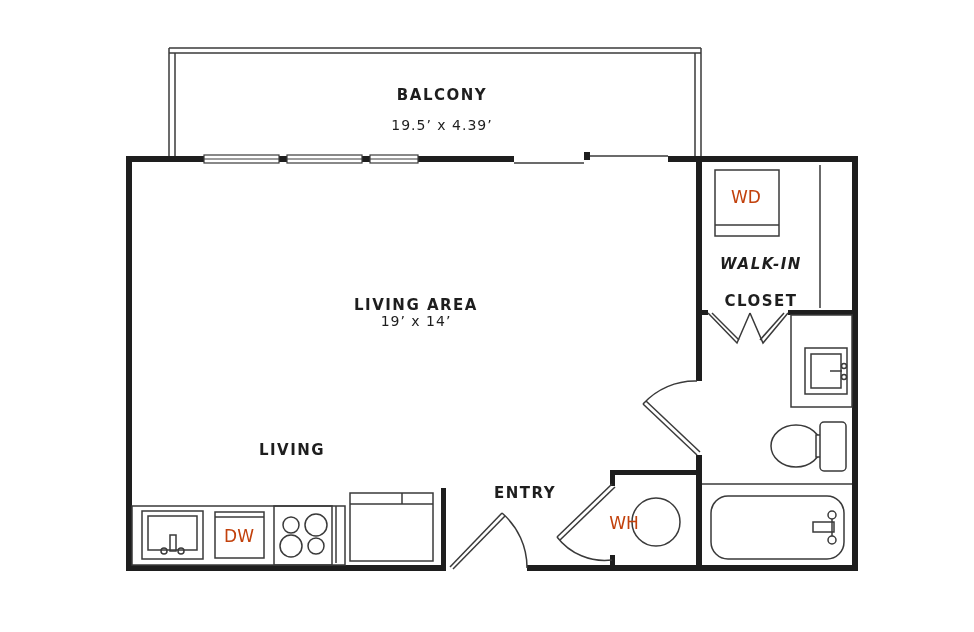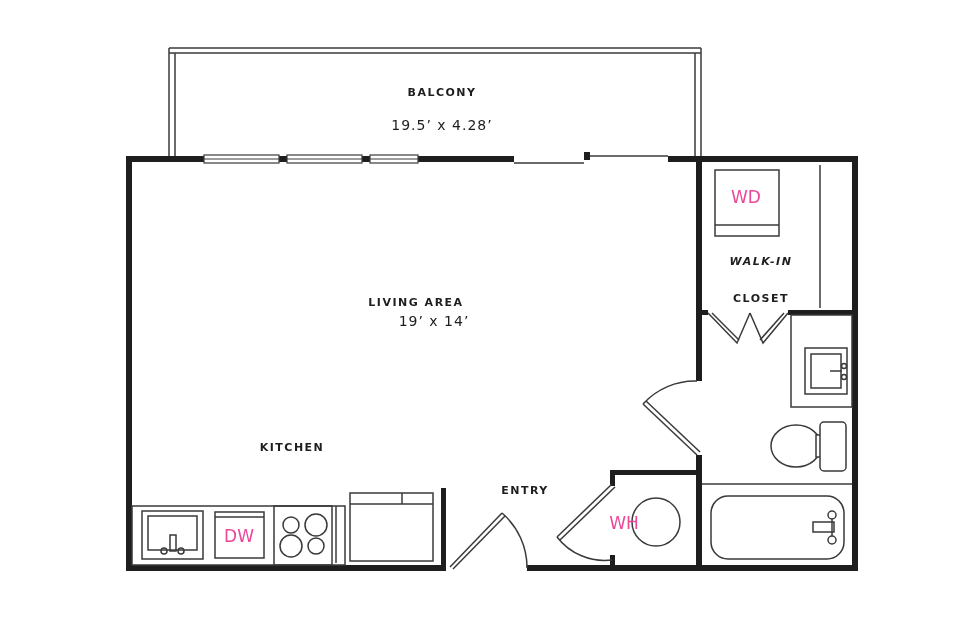--- a/index.html
+++ b/index.html
@@ -4,36 +4,36 @@
   <style>
     html, body { margin: 0; padding: 0; background: #ffffff; }
     body { width: 974px; height: 632px; position: relative; overflow: hidden; font-family: "DejaVu Sans", sans-serif; }
     svg { position: absolute; left: 0; top: 0; }
     .label {
       position: absolute;
       color: #1e1e1e;
       font-family: "DejaVu Sans", sans-serif;
       font-weight: bold;
       letter-spacing: 1.5px;
-      font-size: 11px;
+      font-size: 15px;
       white-space: nowrap;
       transform: translateX(-50%);
     }
     .dim {
       position: absolute;
       color: #1e1e1e;
       font-family: "DejaVu Sans", sans-serif;
       font-size: 14px;
       letter-spacing: 1px;
       white-space: nowrap;
       transform: translateX(-50%);
     }
     .appl {
       position: absolute;
-      color: #ec4899;
+      color: #c2410c;
       font-family: "DejaVu Sans", sans-serif;
       font-size: 17px;
       white-space: nowrap;
       transform: translate(-50%, -50%);
     }
   </style>
 </head>
 <body>
 
 <svg width="974" height="632" viewBox="0 0 974 632" xmlns="http://www.w3.org/2000/svg">
@@ -181,26 +181,26 @@
   </g>
 
   <g fill="none" stroke="#3a3a3a" stroke-width="1.5">
     <rect x="350" y="493" width="83" height="68"></rect>
     <line x1="350" y1="504" x2="433" y2="504"></line>
     <line x1="402" y1="493" x2="402" y2="504"></line>
   </g>
 </svg>
 
 <div class="label" style="left:442px; top:86px;">BALCONY</div>
-<div class="dim" style="left:442px; top:117px;">19.5’ x 4.28’</div>
+<div class="dim" style="left:442px; top:117px;">19.5’ x 4.39’</div>
 
 <div class="label" style="left:416px; top:289px;margin-top:7px;">LIVING AREA</div>
-<div class="dim" style="left:416px; top:313px;margin-left:18px;">19’ x 14’</div>
-
-<div class="label" style="left:292px; top:441px;">KITCHEN</div>
+<div class="dim" style="left:416px; top:313px;">19’ x 14’</div>
+
+<div class="label" style="left:292px; top:441px;">LIVING</div>
 
 <div class="label" style="left:525px; top:484px;">ENTRY</div>
 
 <div class="label" style="left:761px; top:255px;font-style:italic;">WALK-IN</div>
 <div class="label" style="left:761px; top:292px;">CLOSET</div>
 
 <div class="appl" style="left:746px; top:197px;">WD</div>
 <div class="appl" style="left:239px; top:536px;">DW</div>
 <div class="appl" style="left:624px; top:523px;">WH</div>
 

